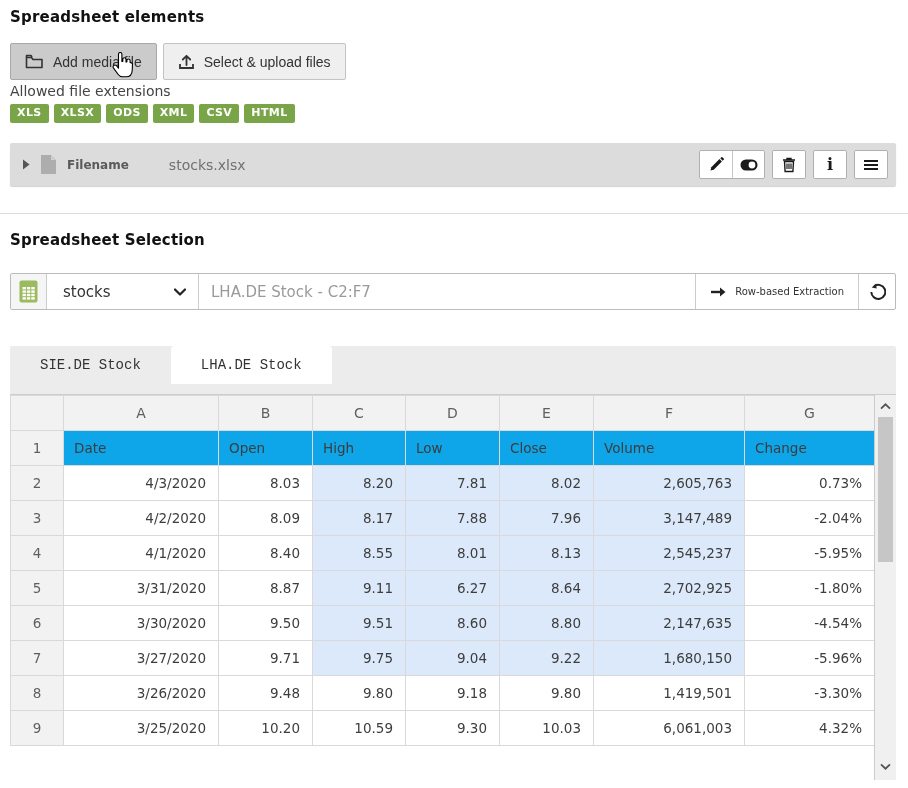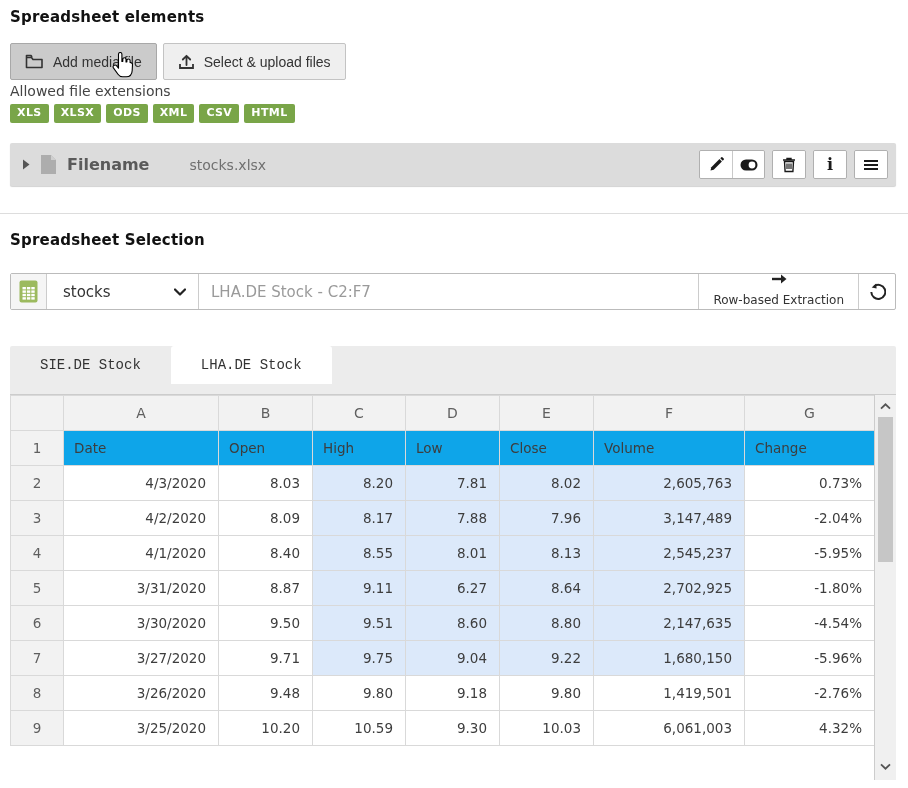--- a/index.html
+++ b/index.html
@@ -30,21 +30,21 @@
   }
 
   
   .file-bar {
     margin-top:20px; height:43px; background:#dcdcdc; border-radius:2px;
     box-shadow:0 1px 1px rgba(0,0,0,.18);
     display:flex; align-items:center; padding:0 8px 0 12px;
   }
   .file-caret { margin-right:10px; display:flex; }
   .file-icon { margin-right:10px; display:flex; }
-  .file-label { font-weight:700; font-size:16px; color:#5a5a5a; margin-right:40px; }
+  .file-label { font-weight:700; font-size:12px; color:#5a5a5a; margin-right:40px; }
   .file-value { font-size:14px; color:#707070; }
   .file-actions { margin-left:auto; display:flex; align-items:center; gap:7px; }
   .icon-group { display:flex; border:1px solid #b0b0b0; border-radius:2px; overflow:hidden; }
   .icon-btn {
     width:32px; height:27px; background:#fff; display:flex; align-items:center;
     justify-content:center; cursor:pointer; border:0;
   }
   .icon-group .icon-btn + .icon-btn { border-left:1px solid #c9c9c9; }
   .icon-single { border:1px solid #b0b0b0; border-radius:2px; overflow:hidden; display:flex; }
 
@@ -64,21 +64,21 @@
     border-right:1px solid #ccc; cursor:pointer; font-size:15px; color:#333;
   }
   .seg-input { flex:1; }
   .seg-input input {
     width:100%; height:100%; border:0; outline:none; padding:0 12px;
     font-family:inherit; font-size:15px; color:#333; background:transparent;
   }
   .seg-input input::placeholder { color:#9a9a9a; opacity:1; }
   .seg-extract {
     gap:9px; padding:0 14px; border-left:1px solid #ccc; cursor:pointer;
-    font-size:12px; color:#333; white-space:nowrap;flex-direction:column;
+    font-size:10px; color:#333; white-space:nowrap;
   }
   .seg-refresh { width:37px; justify-content:center; border-left:1px solid #ccc; cursor:pointer; }
 
   
   .tab-strip { margin-top:36px; height:48px; background:#ececec; display:flex; border-radius:2px 2px 0 0;font-family:Liberation Mono, monospace; }
   .tab {
     height:38px; display:flex; align-items:center; justify-content:center;
     padding:0 30px; font-size:14px; color:#333; cursor:pointer; min-width:130px;
   }
   .tab.active { background:#fff; border-radius:3px 3px 0 0; }
@@ -368,21 +368,21 @@
             <td class="val">-5.96%</td>
           </tr>
           <tr>
             <td class="rownum">8</td>
             <td class="val">3/26/2020</td>
             <td class="val">9.48</td>
             <td class="val">9.80</td>
             <td class="val">9.18</td>
             <td class="val">9.80</td>
             <td class="val">1,419,501</td>
-            <td class="val">-2.76%</td>
+            <td class="val">-3.30%</td>
           </tr>
           <tr>
             <td class="rownum">9</td>
             <td class="val">3/25/2020</td>
             <td class="val">10.20</td>
             <td class="val">10.59</td>
             <td class="val">9.30</td>
             <td class="val">10.03</td>
             <td class="val">6,061,003</td>
             <td class="val">4.32%</td>

